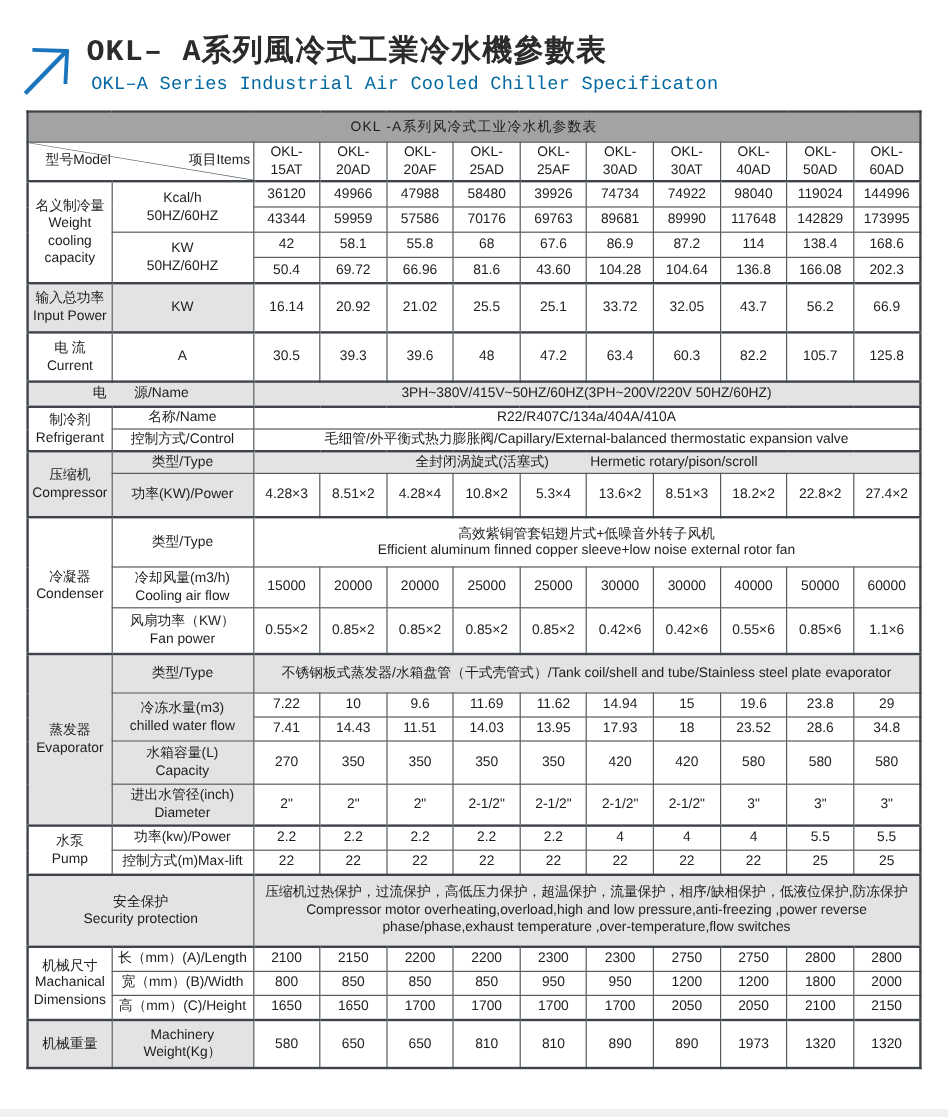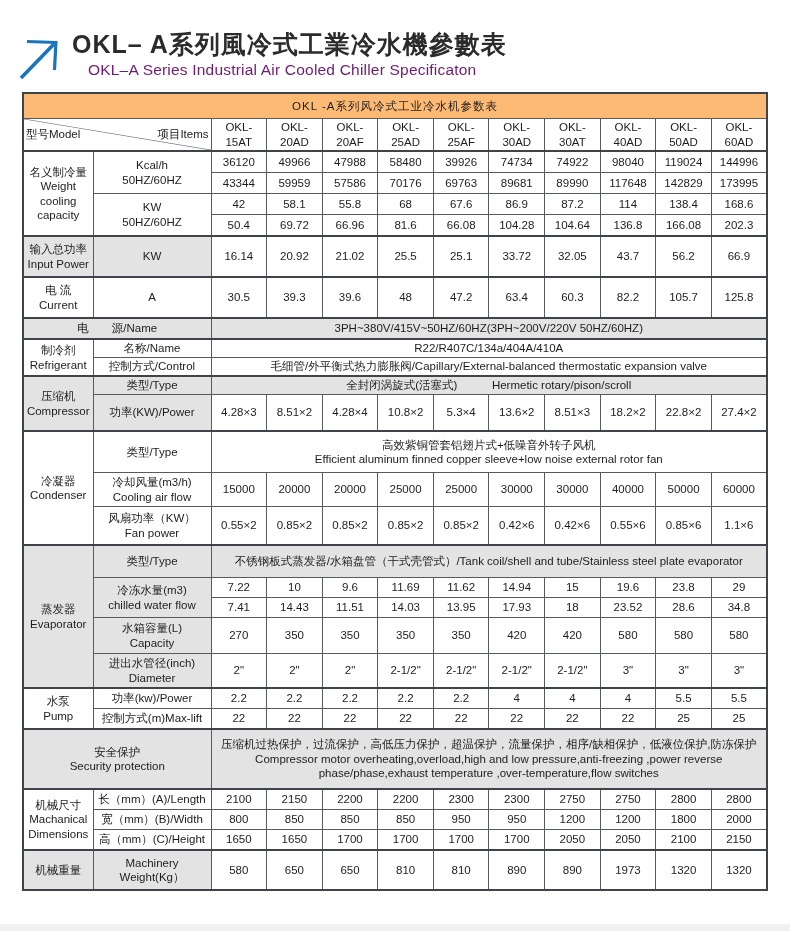--- a/index.html
+++ b/index.html
@@ -7,47 +7,47 @@
     width:790px;height:931px;background:#ffffff;
     font-family:"Liberation Sans","DejaVu Sans",sans-serif;
     color:#1d1d1d;position:relative;overflow:hidden;
   }
   .page{position:relative;width:790px;height:931px;}
 
   
   .hdr-wrap{display:flex;align-items:flex-start;padding:30px 0 0 14px;}
   .logo{width:52px;height:50px;flex:0 0 auto;margin-top:2px;}
   .logo svg{width:100%;height:100%;}
-  .titles{margin-left:6px;}
+  .titles{margin-left:6px;font-family:Liberation Mono, monospace;}
   .title-zh{margin:0;font-size:25px;font-weight:700;color:#2b2b2b;letter-spacing:1px;line-height:1.15;}
-  .title-en{margin:2px 0 0 16px;font-size:15.5px;font-weight:500;color:#701a75;letter-spacing:.2px;line-height:1.2;}
+  .title-en{margin:2px 0 0 4px;font-size:15.5px;font-weight:500;color:#0369a1;letter-spacing:.2px;line-height:1.2;}
 
   
   .spec{border-collapse:collapse;table-layout:fixed;width:746px;margin:10px 0 0 22px;
         border:2px solid #3f444a;}
   .spec th,.spec td{
     border:1px solid #565b60;font-size:11.5px;font-weight:400;color:#1d1d1d;
     text-align:center;vertical-align:middle;padding:1px 2px;line-height:1.25;
     overflow:hidden;
   }
   .c-label{width:70px;} .c-item{width:118px;}
-  .cap{background:#fdba74;color:#ffffff;font-size:15px;font-weight:600;height:22px;
+  .cap{background:#a3a3a3;color:#ffffff;font-size:15px;font-weight:600;height:22px;
        border:1px solid #29abe2;letter-spacing:1px;}
   .g{background:#e3e3e3;}
   .pre{white-space:pre-line;}
   .num{background:#ffffff;}
   .full{}
   tr.sec > th, tr.sec > td{border-top:2px solid #3f444a;}
 
   
   .corner{position:relative;padding:0 4px;}
   .corner .diag{position:absolute;left:0;top:0;width:100%;height:100%;}
   .corner .diag line{stroke:#565b60;stroke-width:1.2;}
   .corner-flex{display:flex;justify-content:space-between;align-items:center;height:100%;}
-  .corner-flex span{font-size:11.5px;}
+  .corner-flex span{font-size:11.5px;margin-left:12px;}
 
   
   .h15 > th,.h15 > td{height:15px;}
   .h17 > th,.h17 > td{height:17px;}
   .h18 > th,.h18 > td{height:18px;}
   .h29 > th,.h29 > td{height:29px;}
   .h31 > th,.h31 > td{height:31px;}
   .h33 > th,.h33 > td{height:33px;}
   .h35 > th,.h35 > td{height:35px;}
   .h37 > th,.h37 > td{height:37px;}
@@ -176,21 +176,21 @@
           <td class="num">87.2</td>
           <td class="num">114</td>
           <td class="num">138.4</td>
           <td class="num">168.6</td>
         </tr>
       <tr class="h18">
           <td class="num">50.4</td>
           <td class="num">69.72</td>
           <td class="num">66.96</td>
           <td class="num">81.6</td>
-          <td class="num">66.08</td>
+          <td class="num">43.60</td>
           <td class="num">104.28</td>
           <td class="num">104.64</td>
           <td class="num">136.8</td>
           <td class="num">166.08</td>
           <td class="num">202.3</td>
         </tr>
 
       <tr class="sec h37">
         <th class="g pre">输入总功率
 Input Power</th>

